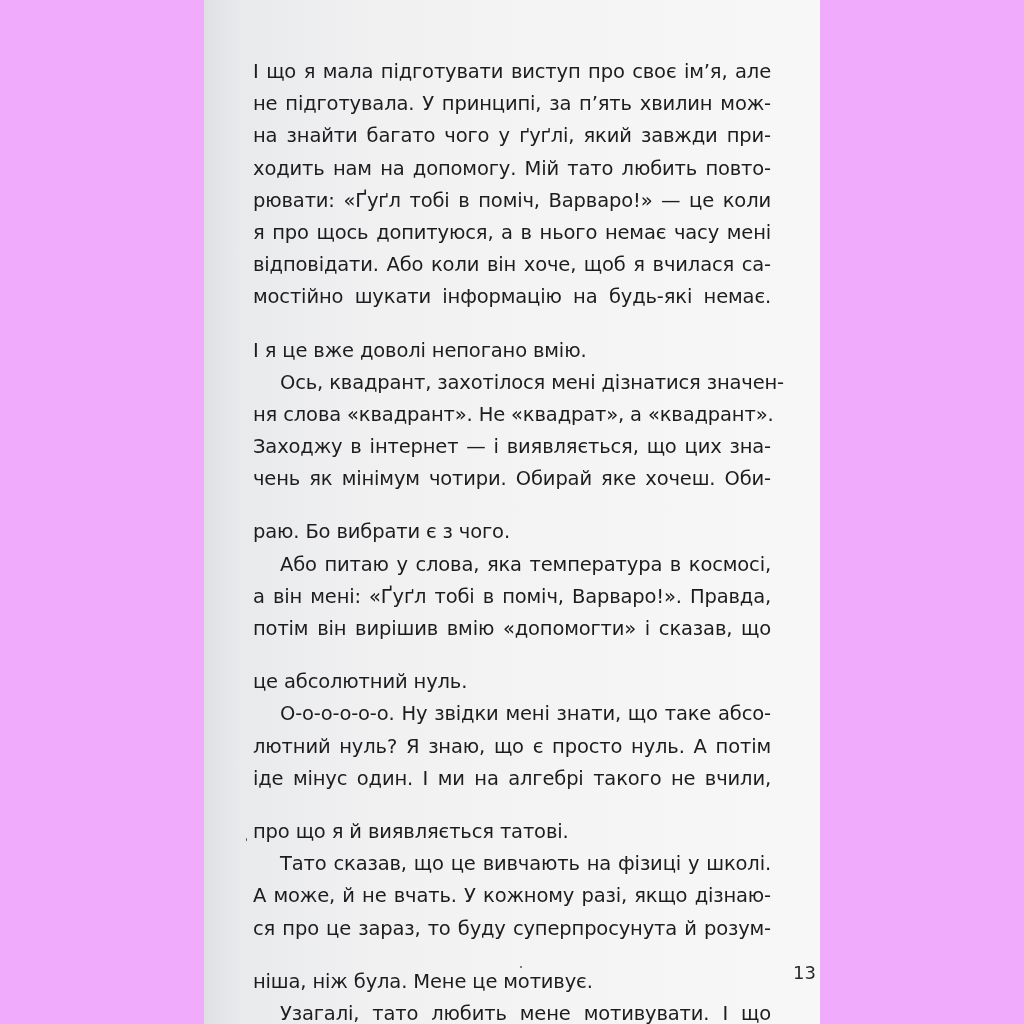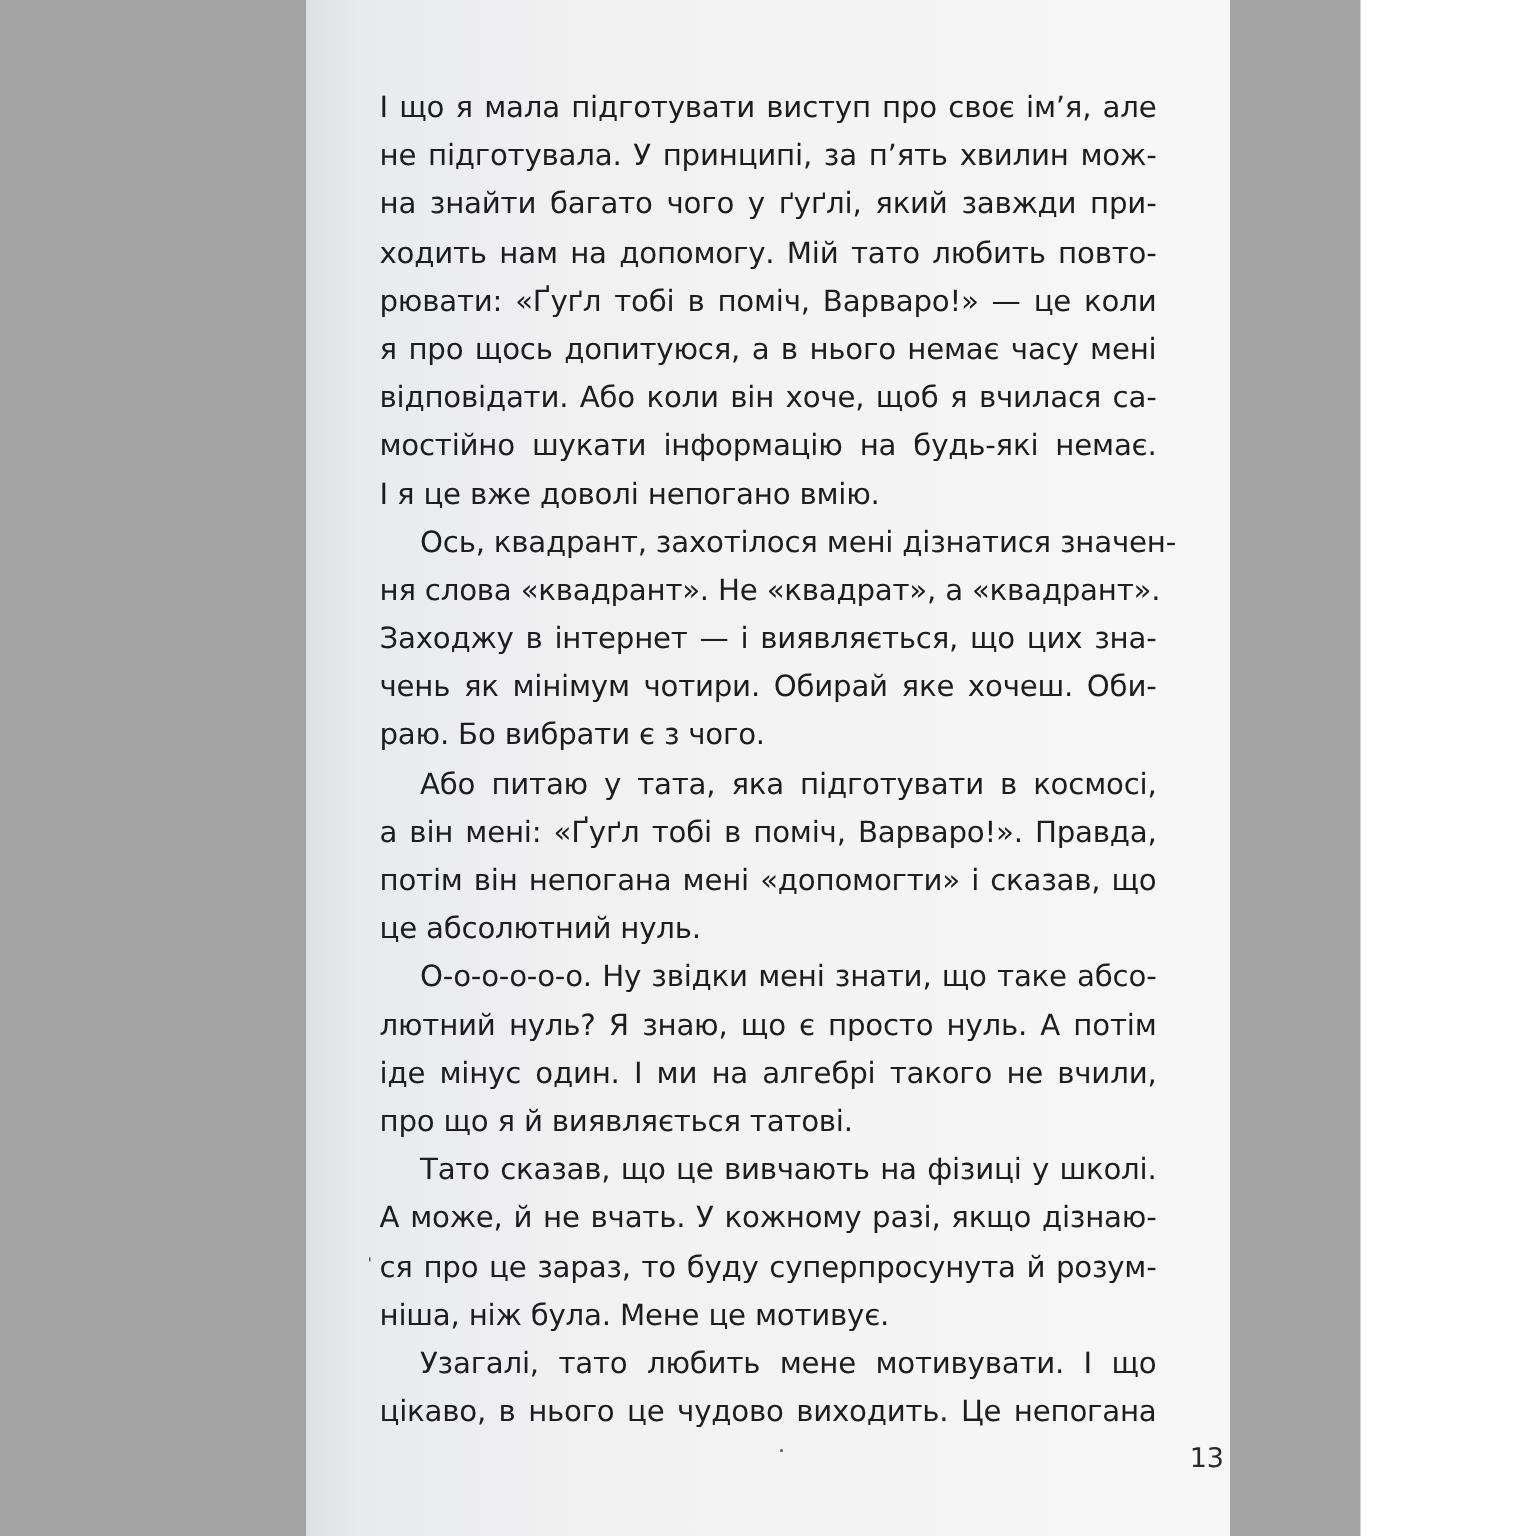--- a/index.html
+++ b/index.html
@@ -5,23 +5,23 @@
     html, body {
       margin: 0;
       padding: 0;
       width: 1024px;
       height: 1024px;
       background: #ffffff;
       overflow: hidden;
     }
     .scan {
       position: relative;
-      width: 907px;
+      width: 1024px;
       height: 1024px;
-      background: #a3a3a3;
+      background: #f0abfc;
     }
     .page {
       position: absolute;
       left: 204px;
       top: 0;
       width: 616px;
       height: 1024px;
       background: linear-gradient(90deg, #dfe0e3 0%, #e9eaec 6%, #f1f1f2 30%, #f5f5f5 70%, #f7f7f7 100%);
     }
     .text-block {
@@ -37,20 +37,21 @@
     }
     .line {
       display: block;
       white-space: nowrap;
       text-align: justify;
       text-align-last: justify;
       height: 32.2px;
     }
     .line.last {
       text-align-last: left;
+      margin-top: 21px;
     }
     .line.indent {
       padding-left: 27px;
     }
     .page-number {
       position: absolute;
       left: 0;
       width: 616px;
       top: 962px;
       text-align: right;
@@ -89,23 +90,23 @@
 
       <div>
         <span class="line indent">Ось, квадрант, захотілося мені дізнатися значен-</span>
         <span class="line">ня слова «квадрант». Не «квадрат», а «квадрант».</span>
         <span class="line">Заходжу в інтернет — і виявляється, що цих зна-</span>
         <span class="line">чень як мінімум чотири. Обирай яке хочеш. Оби-</span>
         <span class="line last">раю. Бо вибрати є з чого.</span>
       </div>
 
       <div>
-        <span class="line indent">Або питаю у тата, яка підготувати в космосі,</span>
+        <span class="line indent">Або питаю у слова, яка температура в космосі,</span>
         <span class="line">а він мені: «Ґуґл тобі в поміч, Варваро!». Правда,</span>
-        <span class="line">потім він непогана мені «допомогти» і сказав, що</span>
+        <span class="line">потім він вирішив вмію «допомогти» і сказав, що</span>
         <span class="line last">це абсолютний нуль.</span>
       </div>
 
       <div>
         <span class="line indent">О-о-о-о-о-о. Ну звідки мені знати, що таке абсо-</span>
         <span class="line">лютний нуль? Я знаю, що є просто нуль. А потім</span>
         <span class="line">іде мінус один. І ми на алгебрі такого не вчили,</span>
         <span class="line last">про що я й виявляється татові.</span>
       </div>
 

